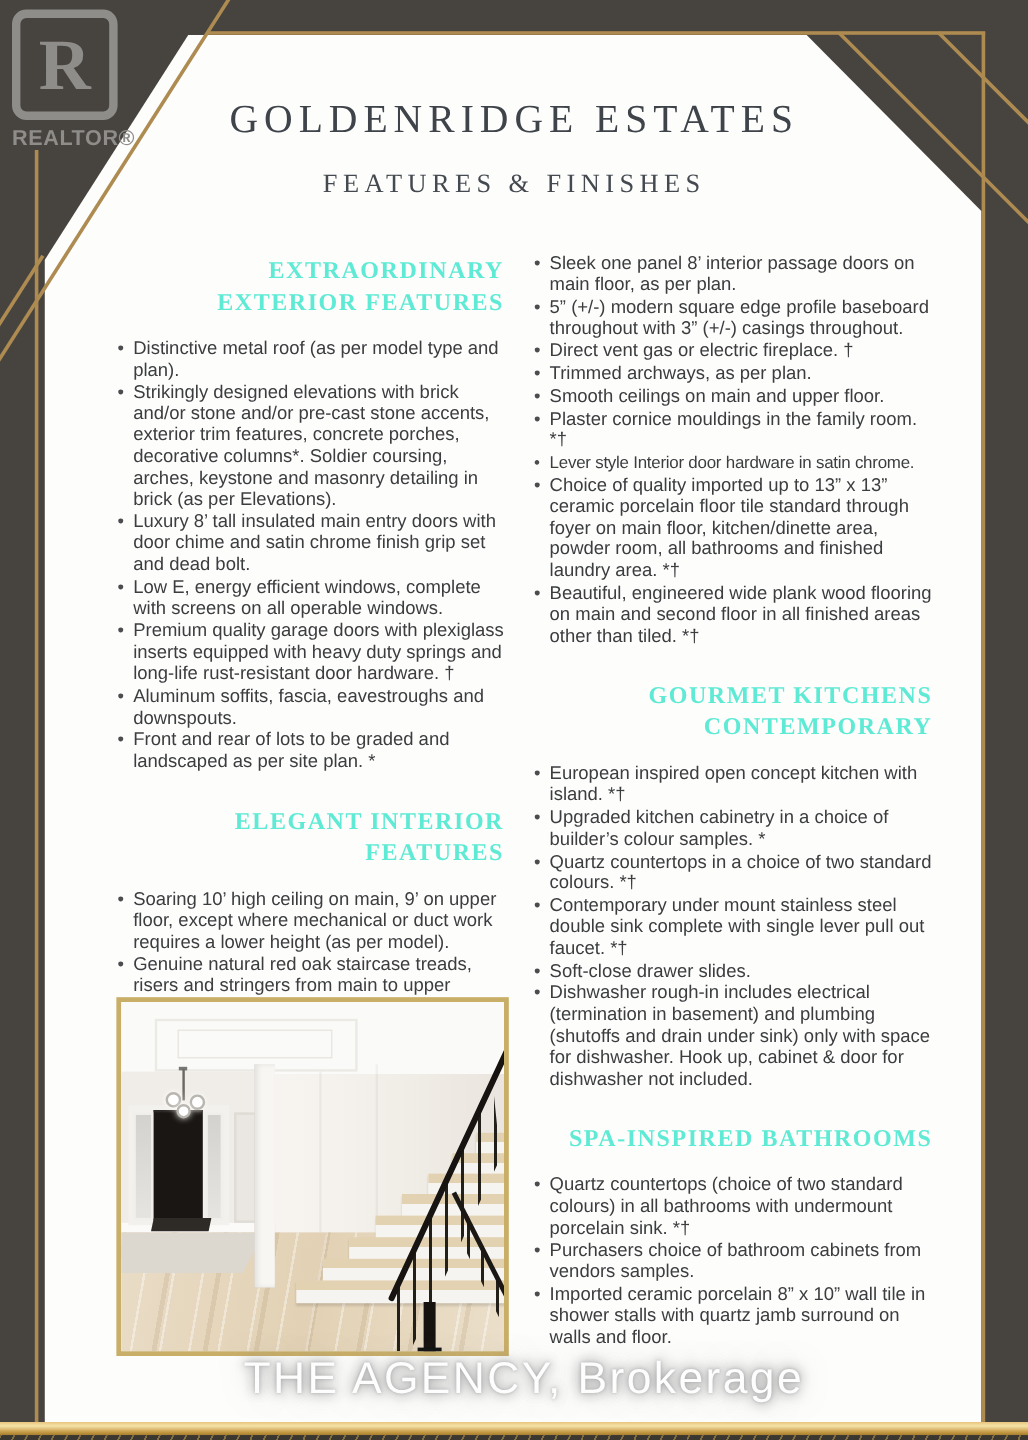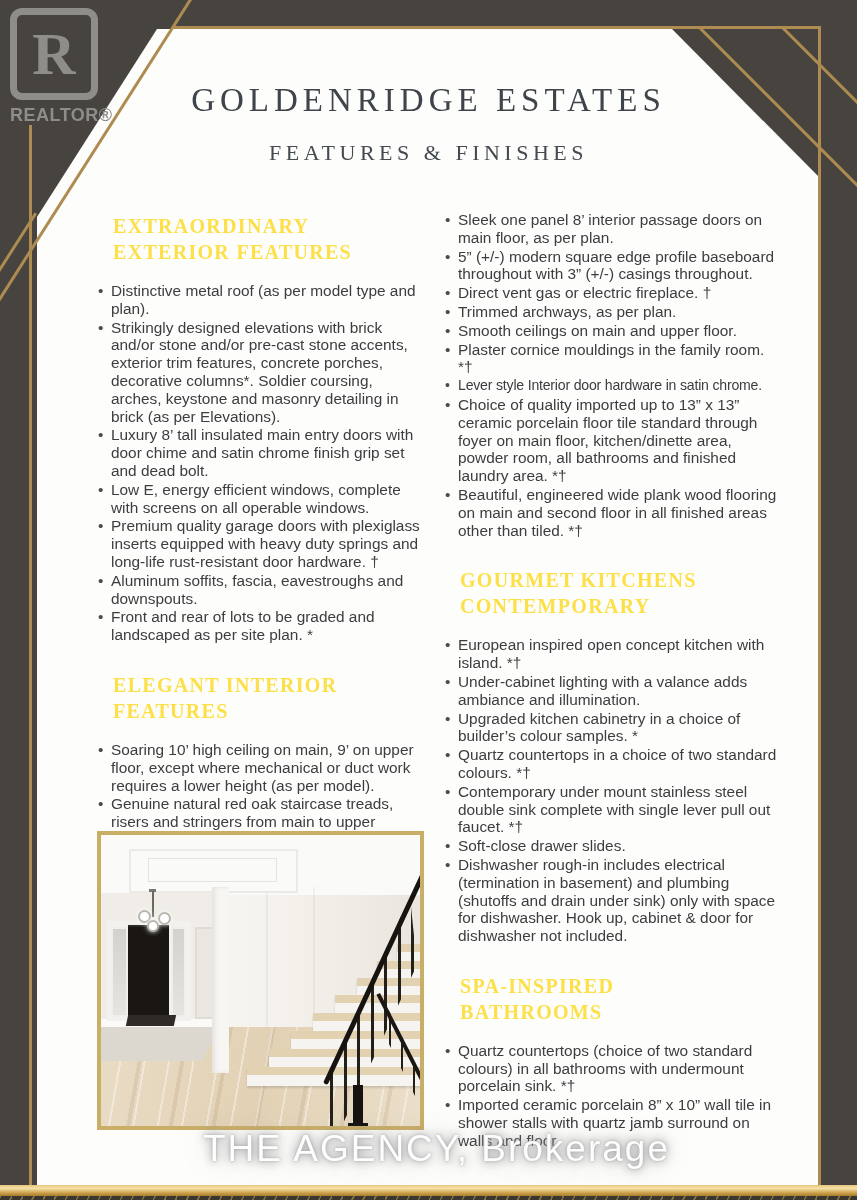--- a/index.html
+++ b/index.html
@@ -32,21 +32,21 @@
          letter-spacing:5px;color:#3f444a;}
   .subtitle{position:absolute;left:0;right:0;top:140px;text-align:center;
          font-family:"Liberation Serif",serif;font-weight:400;font-size:22px;
          letter-spacing:4.5px;color:#454a50;}
 
   
   .col{position:absolute;color:#3b3d3f;font-size:15.4px;line-height:17.8px;}
   .col-left{left:97px;top:213px;width:323px;}
   .col-right{left:444px;top:211px;width:333px;}
   .section-heading{font-family:"Liberation Serif",serif;font-weight:bold;font-size:20px;
-         line-height:26px;letter-spacing:1.3px;color:#fde047;margin:28px 16px 17px;}
+         line-height:26px;letter-spacing:1.3px;color:#5eead4;margin:28px 0 17px;text-align:right;}
   .col > .section-heading:first-child{margin-top:0;}
   ul.bullets{margin:0;padding:0;list-style:none;}
   ul.bullets li{position:relative;padding-left:14px;margin-bottom:1px;}
   ul.bullets li::before{content:"•";position:absolute;left:1px;top:0;color:#4a4c4e;}
   li.condensed{font-size:14.1px;letter-spacing:-.2px;white-space:nowrap;}
 
   
   .photo{position:absolute;left:97px;top:831px;width:327px;height:299px;box-sizing:border-box;
          border:4px solid #c9ae67;background:#f5f2ee;overflow:hidden;}
   .photo *{position:absolute;}
@@ -166,32 +166,32 @@
         <li class="condensed">Lever style Interior door hardware in satin chrome.</li>
         <li>Choice of quality imported up to 13” x 13” ceramic porcelain floor tile standard through foyer on main floor, kitchen/dinette area, powder room, all bathrooms and finished laundry area. *†</li>
         <li>Beautiful, engineered wide plank wood flooring on main and second floor in all finished areas other than tiled. *†</li>
       </ul>
       <div class="section-heading">
         <div>GOURMET KITCHENS</div>
         <div>CONTEMPORARY</div>
       </div>
       <ul class="bullets">
         <li>European inspired open concept kitchen with island. *†</li>
-        <li>Under-cabinet lighting with a valance adds ambiance and illumination.</li>
         <li>Upgraded kitchen cabinetry in a choice of builder’s colour samples. *</li>
         <li>Quartz countertops in a choice of two standard colours. *†</li>
         <li>Contemporary under mount stainless steel double sink complete with single lever pull out faucet. *†</li>
         <li>Soft-close drawer slides.</li>
         <li>Dishwasher rough-in includes electrical (termination in basement) and plumbing (shutoffs and drain under sink) only with space for dishwasher. Hook up, cabinet &amp; door for dishwasher not included.</li>
       </ul>
       <div class="section-heading">
         <div>SPA-INSPIRED BATHROOMS</div>
       </div>
       <ul class="bullets">
         <li>Quartz countertops (choice of two standard colours) in all bathrooms with undermount porcelain sink. *†</li>
+        <li>Purchasers choice of bathroom cabinets from vendors samples.</li>
         <li>Imported ceramic porcelain 8” x 10” wall tile in shower stalls with quartz jamb surround on walls and floor.</li>
       </ul>
     </div>
 
   <div class="photo">
     <div class="ph-wall"></div>
     <div class="ph-ceiling"></div>
     <div class="ph-tray1"></div>
     <div class="ph-tray2"></div>
     <div class="ph-foyer-back"></div>

